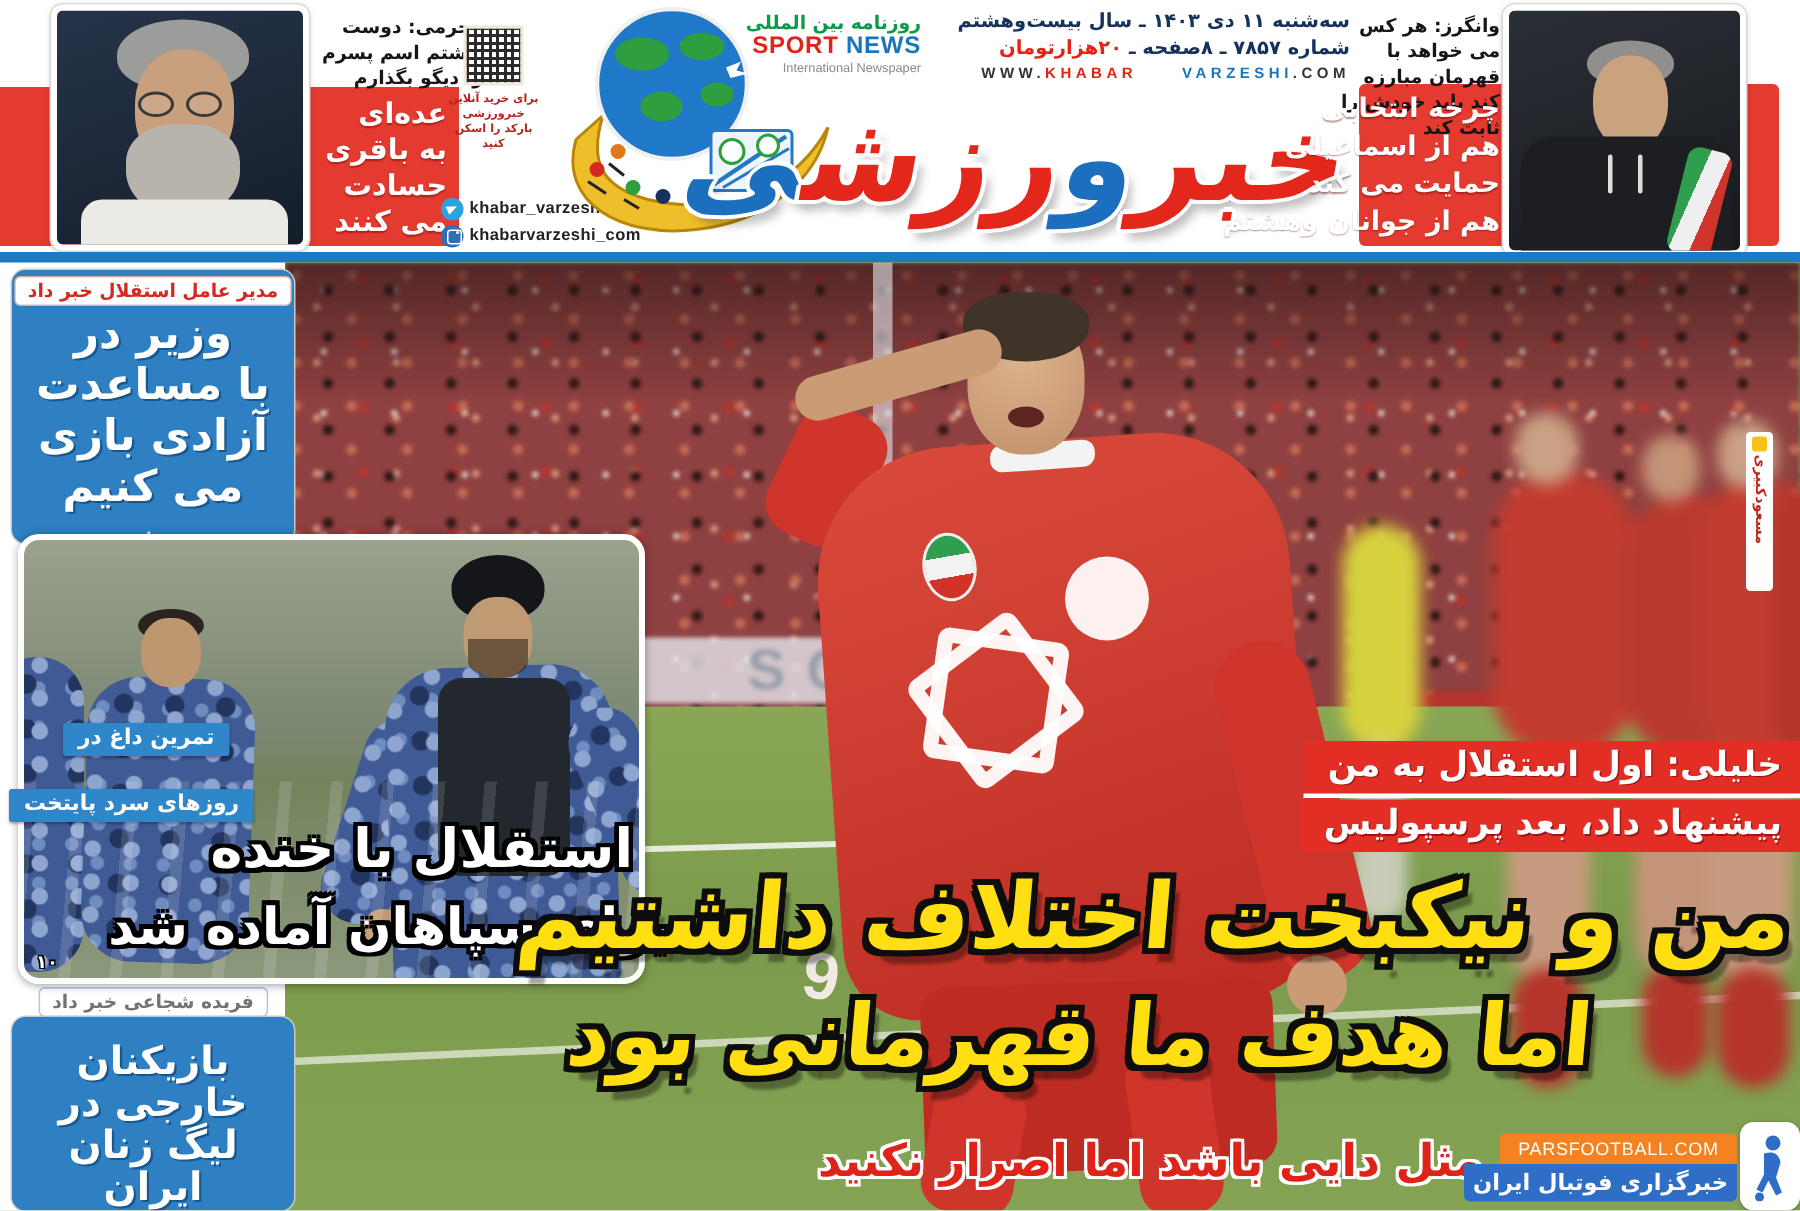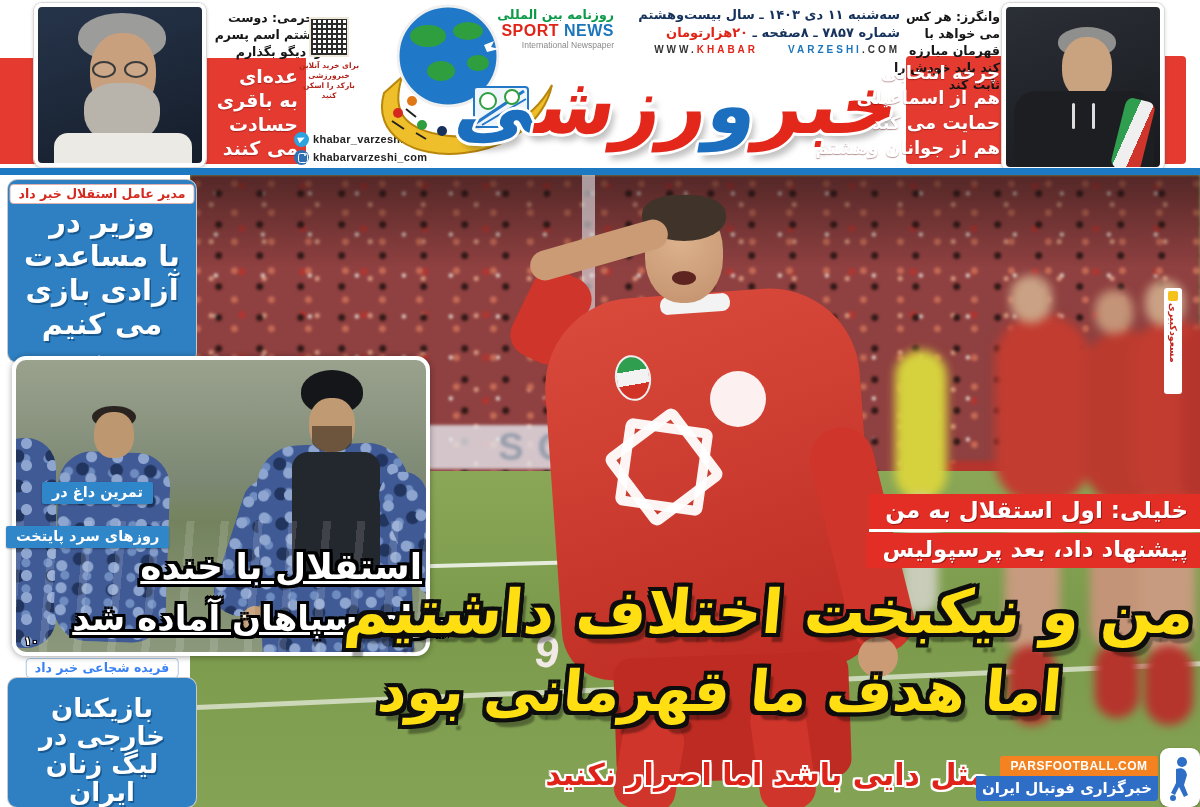--- a/index.html
+++ b/index.html
@@ -83,21 +83,21 @@
   .pr-string{position:absolute;left:66px;top:96px;width:3px;height:26px;background:#ddd;border-radius:2px;}
   .pr-string.b{left:86px;}
 
   
   .story-box{left:8px;width:188px;background:#2e80c2;border-radius:9px;box-shadow:0 0 0 1px #c9c9c9;}
   .story1{top:180px;height:182px;}
   .story2{top:678px;height:129px;}
   .tag{position:absolute;left:50%;transform:translateX(-50%);background:#fff;border:1px solid #e0b0ac;border-radius:4px;
        padding:1px 8px 2px;font-size:12.5px;font-weight:bold;white-space:nowrap;z-index:2;}
   .tag.red{color:#d5291f;}
-  .tag.blue{color:#3b82f6;border-color:#aac8e2;}
+  .tag.blue{color:#737373;border-color:#aac8e2;}
   .box-lines{color:#fff;font-weight:bold;text-align:center;direction:rtl;
              text-shadow:1.5px 1.5px 0 rgba(0,40,80,.45);}
   .story1 .box-lines{padding-top:25px;font-size:29px;line-height:34px;}
   .story2 .box-lines{padding-top:16px;font-size:26px;line-height:28px;}
   .box-lines span{display:block;}
 
   
   .photo-main{left:190px;top:175px;width:1010px;height:632px;overflow:hidden;background:#7e9c52;}
   .crowd{position:absolute;left:0;top:0;width:1010px;height:308px;background-color:#8f4040;
     background-image:
@@ -191,29 +191,29 @@
   .p1-head{position:absolute;left:78px;top:52px;width:40px;height:46px;background:#bd9770;border-radius:45%;}
   .p1-hair{position:absolute;left:76px;top:46px;width:44px;height:22px;background:#2a2320;border-radius:50%;}
   .p1-torso{position:absolute;left:40px;top:92px;width:112px;height:190px;border-radius:34px;transform:rotate(2deg);}
   .p0-torso{position:absolute;left:-22px;top:78px;width:62px;height:210px;border-radius:30px;}
 
   .tag-blue{background:#2f86c9;color:#fff;font-weight:bold;font-size:14.5px;direction:rtl;
             padding:2px 10px 4px;border-radius:2px;white-space:nowrap;z-index:4;box-shadow:0 1px 2px rgba(0,0,0,.3);}
   .tb1{left:26px;top:482px;margin-left:16px;}
   .tb2{left:6px;top:526px;}
   .inset-head{color:#fff;font-weight:bold;direction:rtl;white-space:nowrap;z-index:4;
-    text-shadow:-3px -3px 0 #000,3px -3px 0 #000,-3px 3px 0 #000,3px 3px 0 #000,-3px 0 0 #000,3px 0 0 #000,0 -3px 0 #000,0 3px 0 #000;text-decoration:underline;}
+    text-shadow:-3px -3px 0 #000,3px -3px 0 #000,-3px 3px 0 #000,3px 3px 0 #000,-3px 0 0 #000,3px 0 0 #000,0 -3px 0 #000,0 3px 0 #000;}
   .ih1{right:778px;top:546px;font-size:36px;}
   .ih2{right:754px;top:598px;font-size:34px;}
   .ih-ref{left:24px;top:634px;font-size:12px;color:#fff;z-index:4;font-weight:bold;
           text-shadow:-1px -1px 0 #000,1px 1px 0 #000,1px -1px 0 #000,-1px 1px 0 #000;}
 
   
   .wm{z-index:9;}
-  .wm-orange{left:1000px;top:756px;width:158px;height:28px;background:#f58220;color:#fff;font-weight:bold;
+  .wm-orange{left:1000px;top:756px;width:158px;height:28px;background:#f58220;color:#fff;font-weight:normal;
              font-size:12px;line-height:20px;text-align:center;letter-spacing:.5px;border-radius:3px 3px 0 0;
              font-family:"Liberation Sans",sans-serif;}
   .wm-blue{left:976px;top:776px;width:182px;height:25px;background:#2f6ec6;color:#fff;font-weight:bold;
            font-size:15px;line-height:24px;text-align:center;direction:rtl;border-radius:0 0 4px 4px;}
   .wm-badge{left:1160px;top:748px;width:40px;height:59px;background:#fff;border-radius:9px;
             display:flex;align-items:center;justify-content:center;box-shadow:0 1px 3px rgba(0,0,0,.3);}
 </style>
 </head>
 <body>
 

